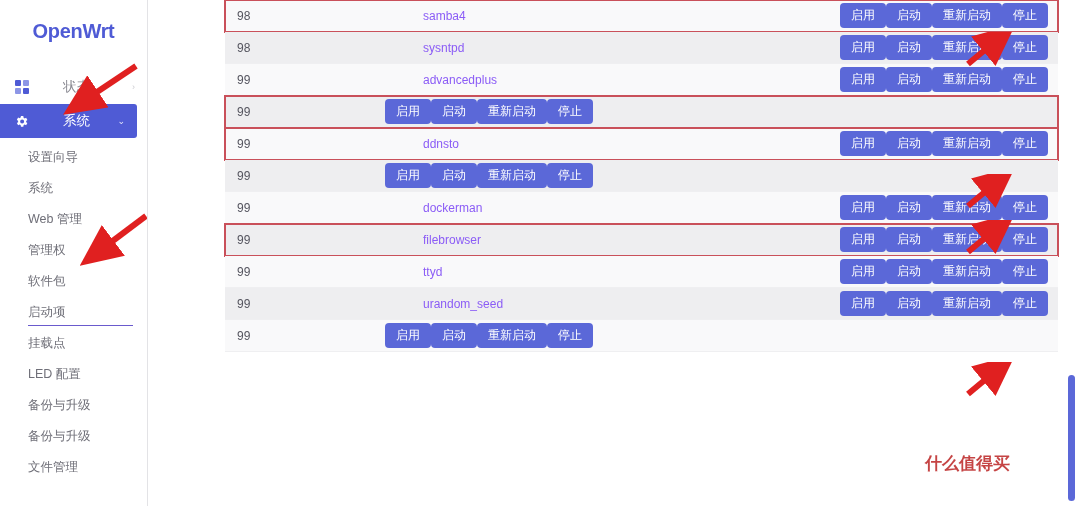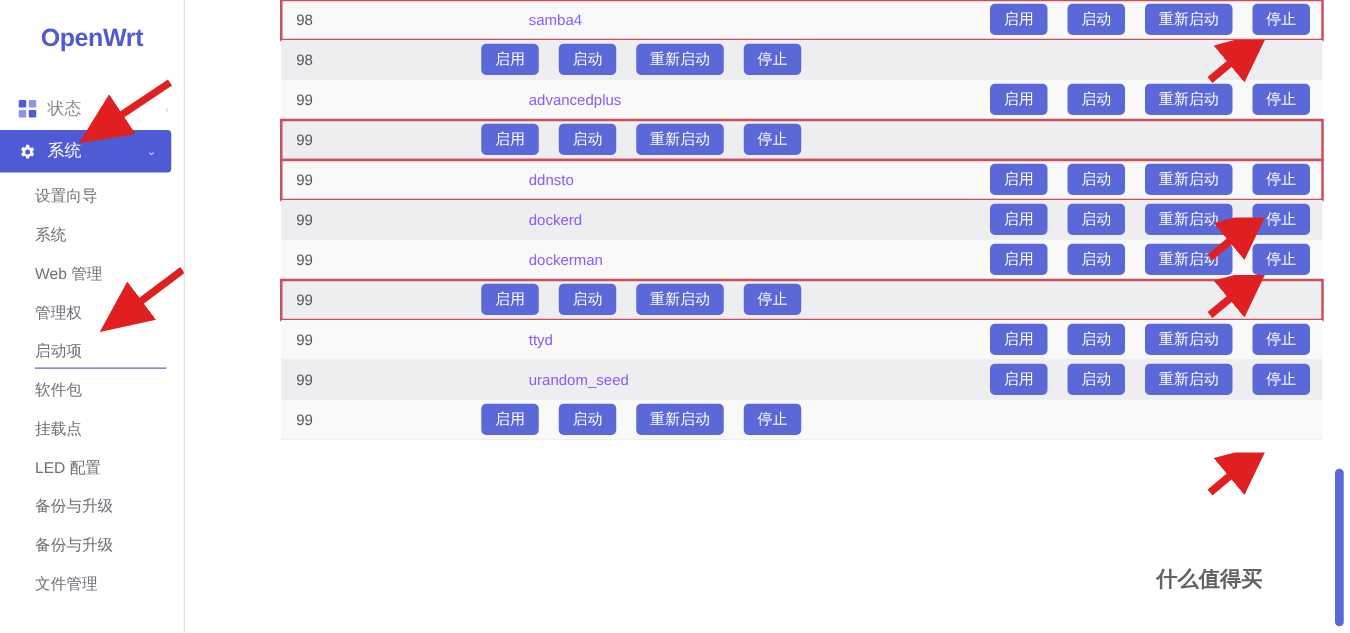--- a/index.html
+++ b/index.html
@@ -29,20 +29,21 @@
     color: #4f5bd5;
   }
   .nav-top { margin-top: 8px; }
   .nav-row {
     height: 34px;
     display: flex; align-items: center;
     padding-left: 14px;
     font-size: 13.5px;
     color: #8b8b93;
     position: relative;
+    gap: 25px;
   }
   .nav-row.active {
     background: #4f5bd5;
     color: #ffffff;
     width: 137px;
     border-radius: 0 3px 3px 0;
   }
   .nav-ico {
     width: 15px; height: 15px;
     display: inline-flex; align-items: center; justify-content: center;
@@ -102,21 +103,21 @@
     width: 160px; padding-left: 12px;
     font-size: 12px; color: #55555f;
   }
   .cell-name {
     flex: 1 1 auto;
     font-size: 12px; color: #8b5cf6;
     text-align: left;
     padding-left: 38px;
   }
   .cell-actions {
-    display: flex; align-items: center; gap: 16px;
+    display: flex; align-items: center; gap: 0;
     padding-right: 10px;
   }
   .btn {
     background: #5b68d8;
     color: #ffffff;
     border: none; border-radius: 4px;
     font-size: 12px;
     height: 25px;
     padding: 0 11px;
     display: inline-flex; align-items: center; justify-content: center;
@@ -148,21 +149,21 @@
     display: flex; align-items: center; gap: 5px;
     pointer-events: none;
     opacity: .82;
   }
   .wm-circle {
     width: 22px; height: 22px; border-radius: 50%;
     border: 2px solid #ffffff;
     display: flex; align-items: center; justify-content: center;
     font-size: 13px; color: #ffffff; font-weight: bold;
   }
-  .wm-text { font-size: 17px; color: #404040; font-weight: bold; letter-spacing: 0px; }
+  .wm-text { font-size: 17px; color: #b91c1c; font-weight: bold; letter-spacing: 0px; }
 </style>
 </head>
 <body>
 
 <div id="app">
 
   <aside class="sidebar">
 
     <div class="brand">
       <span class="brand-text">OpenWrt</span>
@@ -200,25 +201,25 @@
         </div>
       <div class="sub-row">
           <span>系统</span>
         </div>
       <div class="sub-row">
           <span>Web 管理</span>
         </div>
       <div class="sub-row">
           <span>管理权</span>
         </div>
+      <div class="sub-row">
+          <span>软件包</span>
+        </div>
       <div class="sub-row current">
           <span>启动项</span>
-        </div>
-      <div class="sub-row">
-          <span>软件包</span>
         </div>
       <div class="sub-row">
           <span>挂载点</span>
         </div>
       <div class="sub-row">
           <span>LED 配置</span>
         </div>
       <div class="sub-row">
           <span>备份与升级</span>
         </div>
@@ -254,20 +255,21 @@
         <span class="cell-actions">
           <button class="btn">启用</button>
           <button class="btn">启动</button>
           <button class="btn">重新启动</button>
           <button class="btn">停止</button>
         </span>
       </div>
 
       <div class="row alt">
         <span class="cell-prio">98</span>
+        <span class="cell-name">sysntpd</span>
         <span class="cell-actions">
           <button class="btn">启用</button>
           <button class="btn">启动</button>
           <button class="btn">重新启动</button>
           <button class="btn">停止</button>
         </span>
       </div>
 
       <div class="row">
         <span class="cell-prio">99</span>
@@ -296,21 +298,20 @@
         <span class="cell-actions">
           <button class="btn">启用</button>
           <button class="btn">启动</button>
           <button class="btn">重新启动</button>
           <button class="btn">停止</button>
         </span>
       </div>
 
       <div class="row alt">
         <span class="cell-prio">99</span>
-        <span class="cell-name">dockerd</span>
         <span class="cell-actions">
           <button class="btn">启用</button>
           <button class="btn">启动</button>
           <button class="btn">重新启动</button>
           <button class="btn">停止</button>
         </span>
       </div>
 
       <div class="row">
         <span class="cell-prio">99</span>
@@ -318,20 +319,21 @@
         <span class="cell-actions">
           <button class="btn">启用</button>
           <button class="btn">启动</button>
           <button class="btn">重新启动</button>
           <button class="btn">停止</button>
         </span>
       </div>
 
       <div class="row alt marked">
         <span class="cell-prio">99</span>
+        <span class="cell-name">filebrowser</span>
         <span class="cell-actions">
           <button class="btn">启用</button>
           <button class="btn">启动</button>
           <button class="btn">重新启动</button>
           <button class="btn">停止</button>
         </span>
       </div>
 
       <div class="row">
         <span class="cell-prio">99</span>

